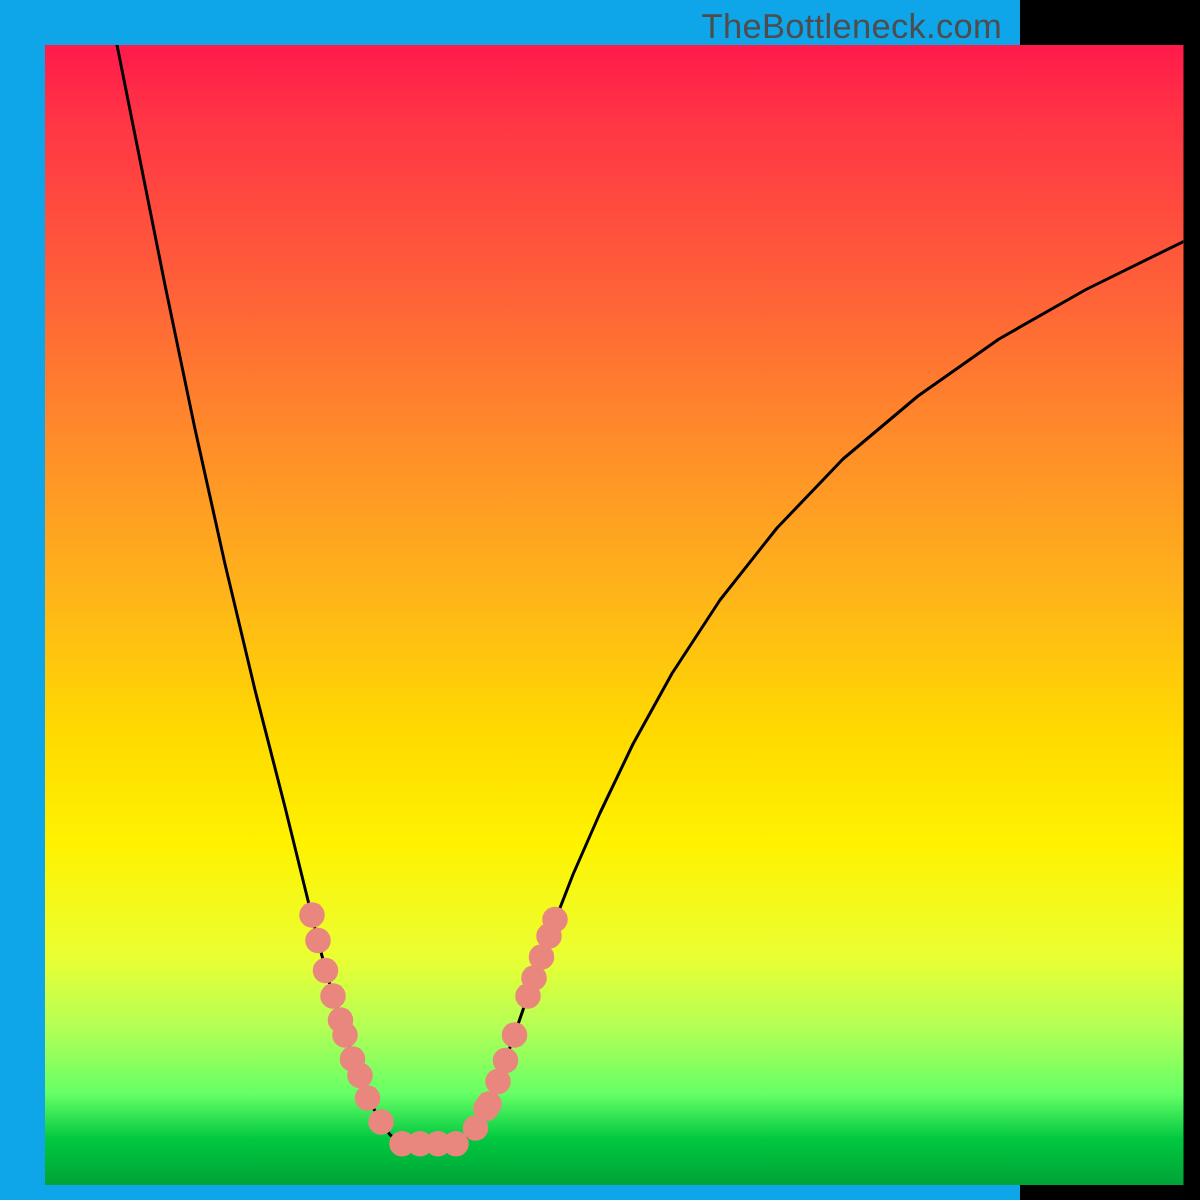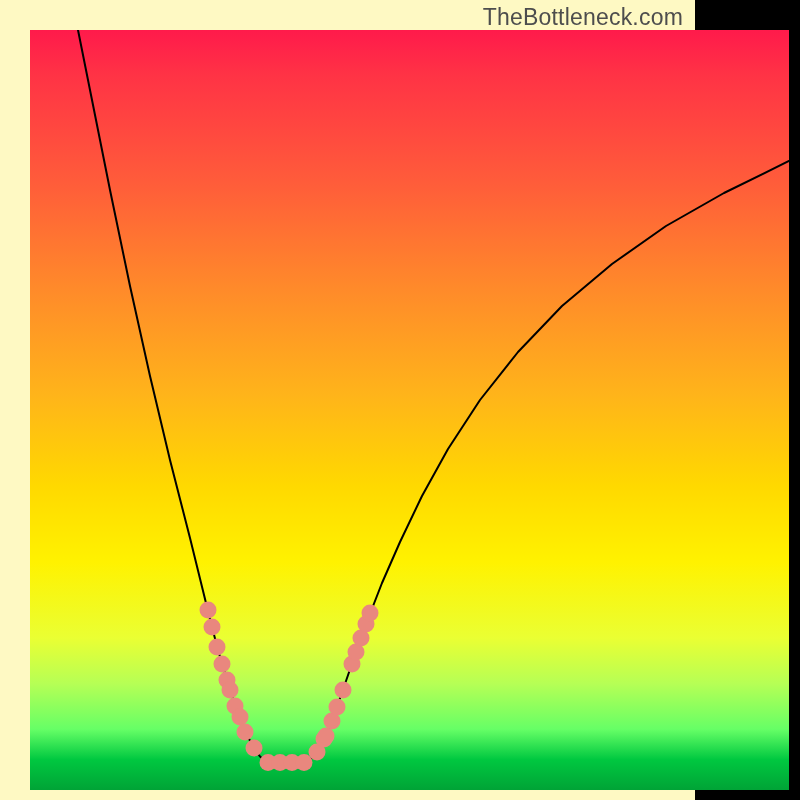--- a/index.html
+++ b/index.html
@@ -8,22 +8,21 @@
     width: 800px;
     height: 800px;
     overflow: hidden;
     background: #000;
     font-family: Arial, Helvetica, sans-serif;
   }
   .frame {
     position: relative;
     width: 680px;
     height: 800px;
-    background: #fef9c3;
-    padding-left: 15px;
+    background: #0ea5e9;
   }
   .plot-area {
     position: absolute;
     left: 30px;
     top: 30px;
     width: 759px;
     height: 760px;
     
     background: linear-gradient(
       to bottom,

